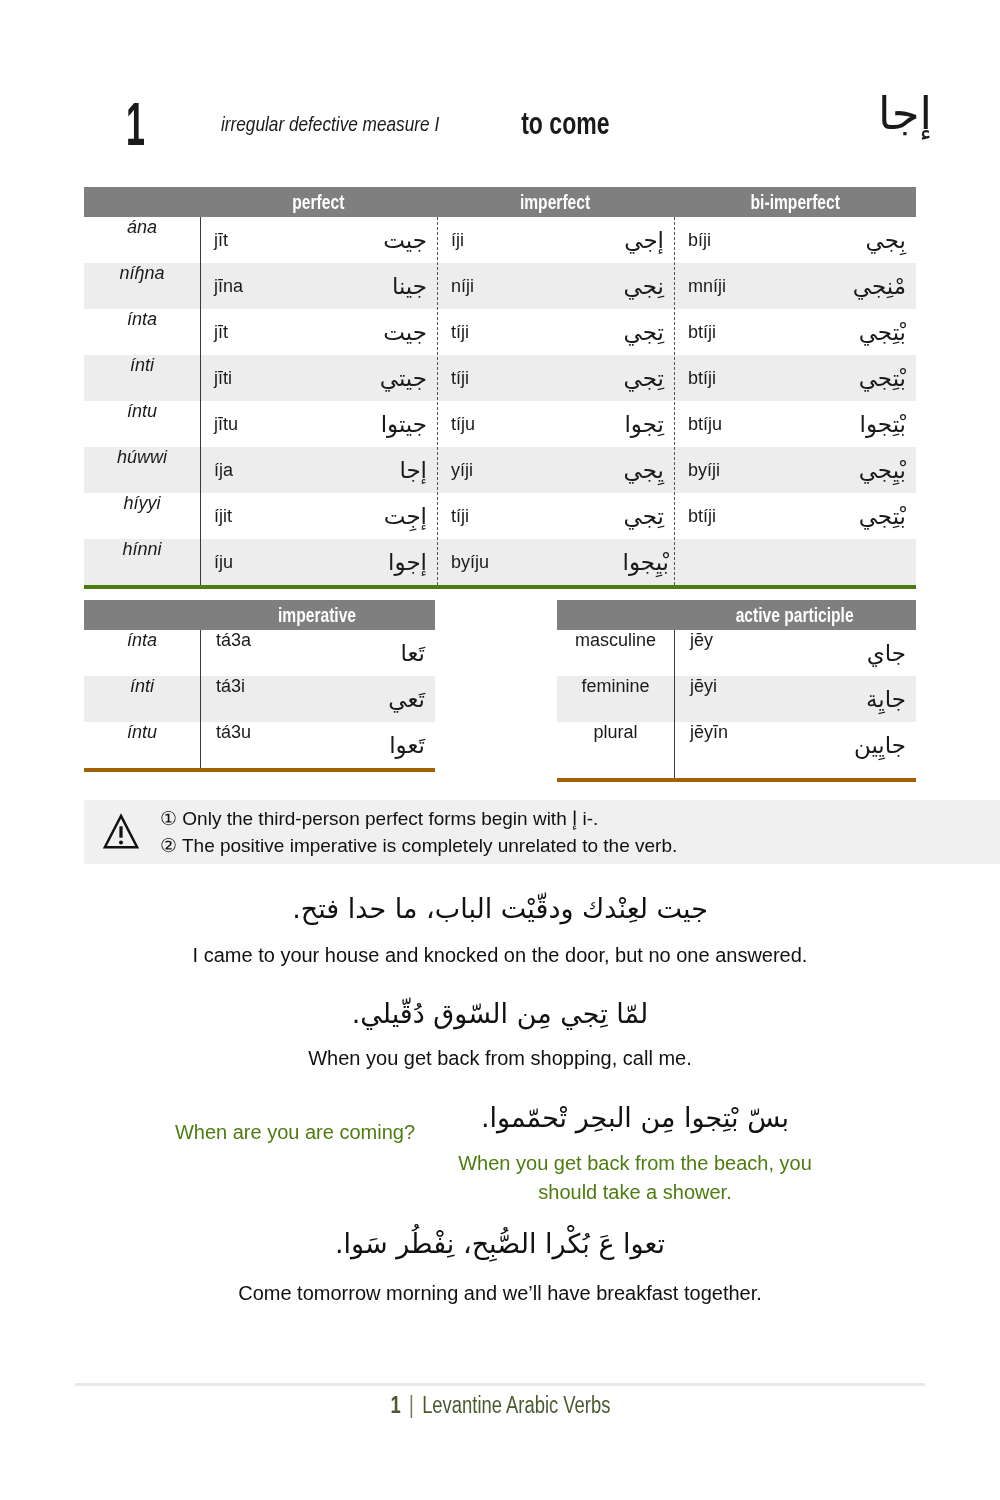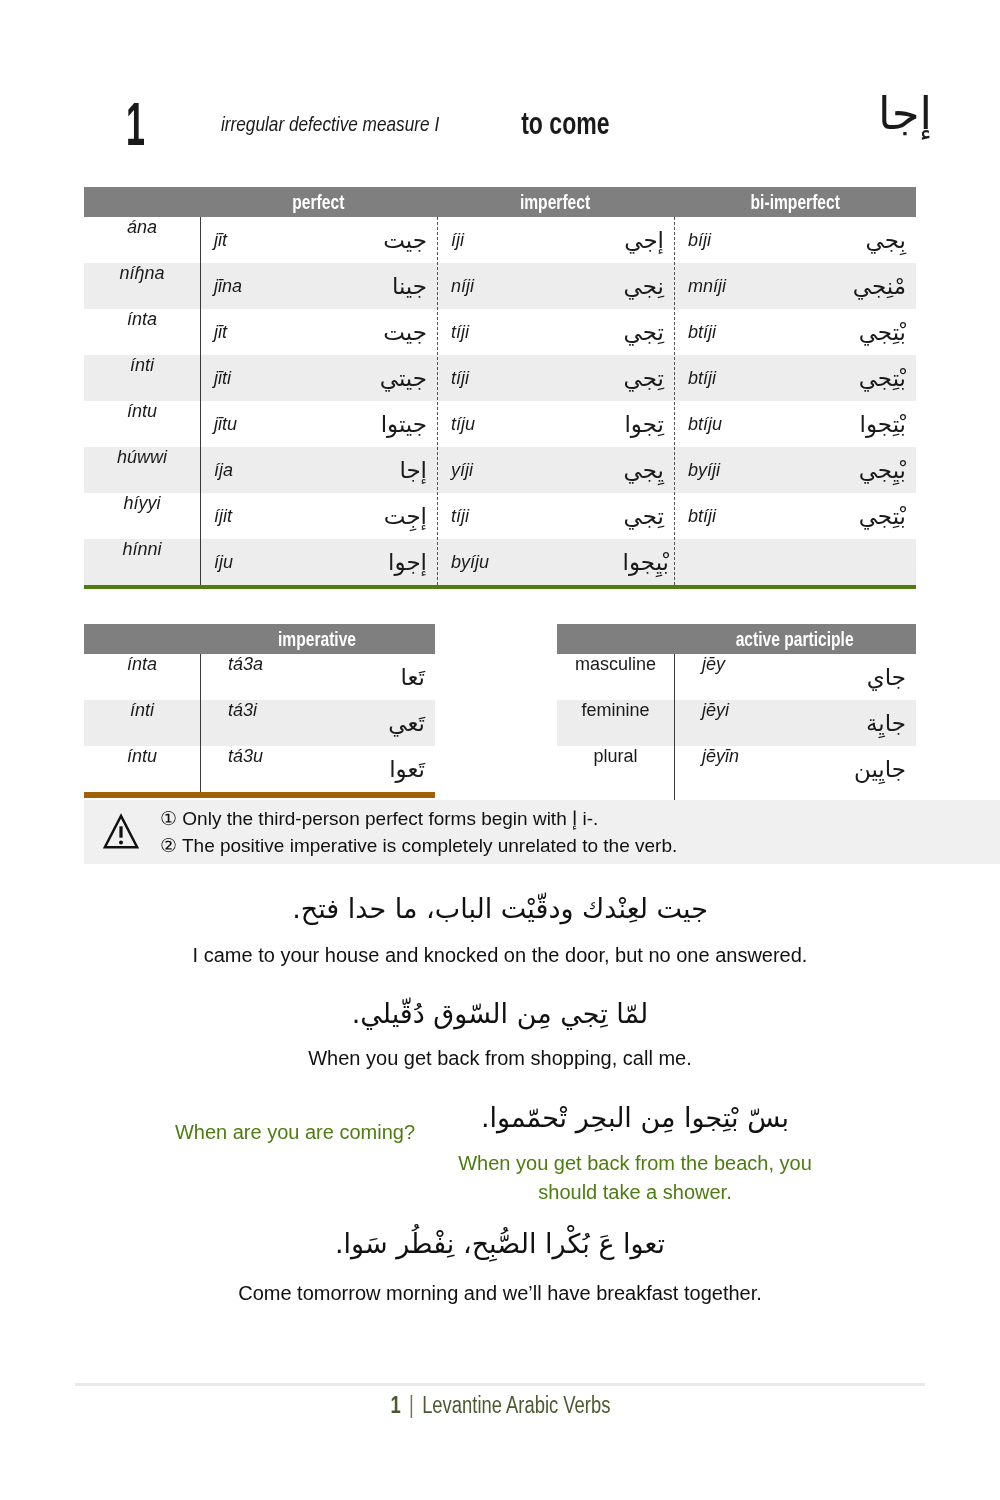--- a/index.html
+++ b/index.html
@@ -16,48 +16,48 @@
   .hdr-title-ar { position:absolute; right:68px; top:80px; font-family:"DejaVu Sans", sans-serif; font-size:45px; direction:rtl; line-height:1.5; }
 
   
   .bar { height:30px; background:#7f7f7f; display:flex; }
   .seg { display:flex; align-items:center; justify-content:center; }
   .seg span { color:#fff; font-weight:bold; font-size:20px; display:inline-block; transform:scaleX(0.78); transform-origin:center; white-space:nowrap; }
   .rows { position:relative; }
   .row { display:flex; align-items:flex-start; height:46px; }
   .pcol { text-align:center; font-style:italic; font-size:18px; }
   .lblcol { text-align:center; font-size:18px; }
-  .tr { font-style:italic; font-size:18px; }
+  .tr { font-size:18px; }
   .arb { flex:1; text-align:right; direction:rtl; font-family:"DejaVu Sans", sans-serif; font-size:23px; padding-right:10px; line-height:46px; }
   .vl { position:absolute; top:0; bottom:0; width:0; }
   .vl.solid { border-left:1px solid #3a3a3a; }
   .vl.dash { border-left:1px dashed #555; }
 
   
   .main-table { position:absolute; left:84px; top:187px; width:832px; border-bottom:4px solid #4d7c0f; }
   .main-table .seg.p  { width:116px; }
   .main-table .seg.g1 { width:237px; }
   .main-table .seg.g2 { width:237px; }
   .main-table .seg.g3 { flex:1; }
   .main-table .pcol { width:116px; }
   .main-table .grp { width:237px; display:flex; align-items:center; }
   .main-table .grp.last { width:242px; }
   .main-table .grp .tr { width:104px; padding-left:14px; }
   .main-table .rows .row:nth-child(even) { background:#ededed; }
 
   
-  .sub-table { position:absolute; top:624px; border-bottom:6px solid #a16207; }
+  .sub-table { position:absolute; top:600px; border-bottom:4px solid #a16207; }
   .sub-table.imp { left:84px; width:351px; }
   .sub-table.ptc { left:557px; width:359px; }
   .sub-table .seg.lbl { width:116px; }
   .sub-table.ptc .seg.lbl { width:117px; }
   .sub-table .seg.rest { flex:1; }
   .sub-table .pcol, .sub-table .lblcol { width:116px; }
   .sub-table.ptc .pcol, .sub-table.ptc .lblcol { width:117px; }
-  .sub-table .tr { width:100px; padding-left:28px; }
+  .sub-table .tr { width:100px; padding-left:16px; }
   .sub-table .rows .row:nth-child(even) { background:#ededed; }
 
   
   .notes { position:absolute; left:84px; top:800px; width:988px; height:64px; background:#f0f0f0; }
   .warn { position:absolute; left:18px; top:13px; }
   .note-lines { position:absolute; left:76px; top:5px; right:10px; }
   .note-line { font-size:19px; line-height:27px; color:#111; }
 
   
   .ex-ar { position:absolute; left:0; right:0; text-align:center; direction:rtl; font-family:"DejaVu Sans", sans-serif; font-size:27px; color:#111; }

